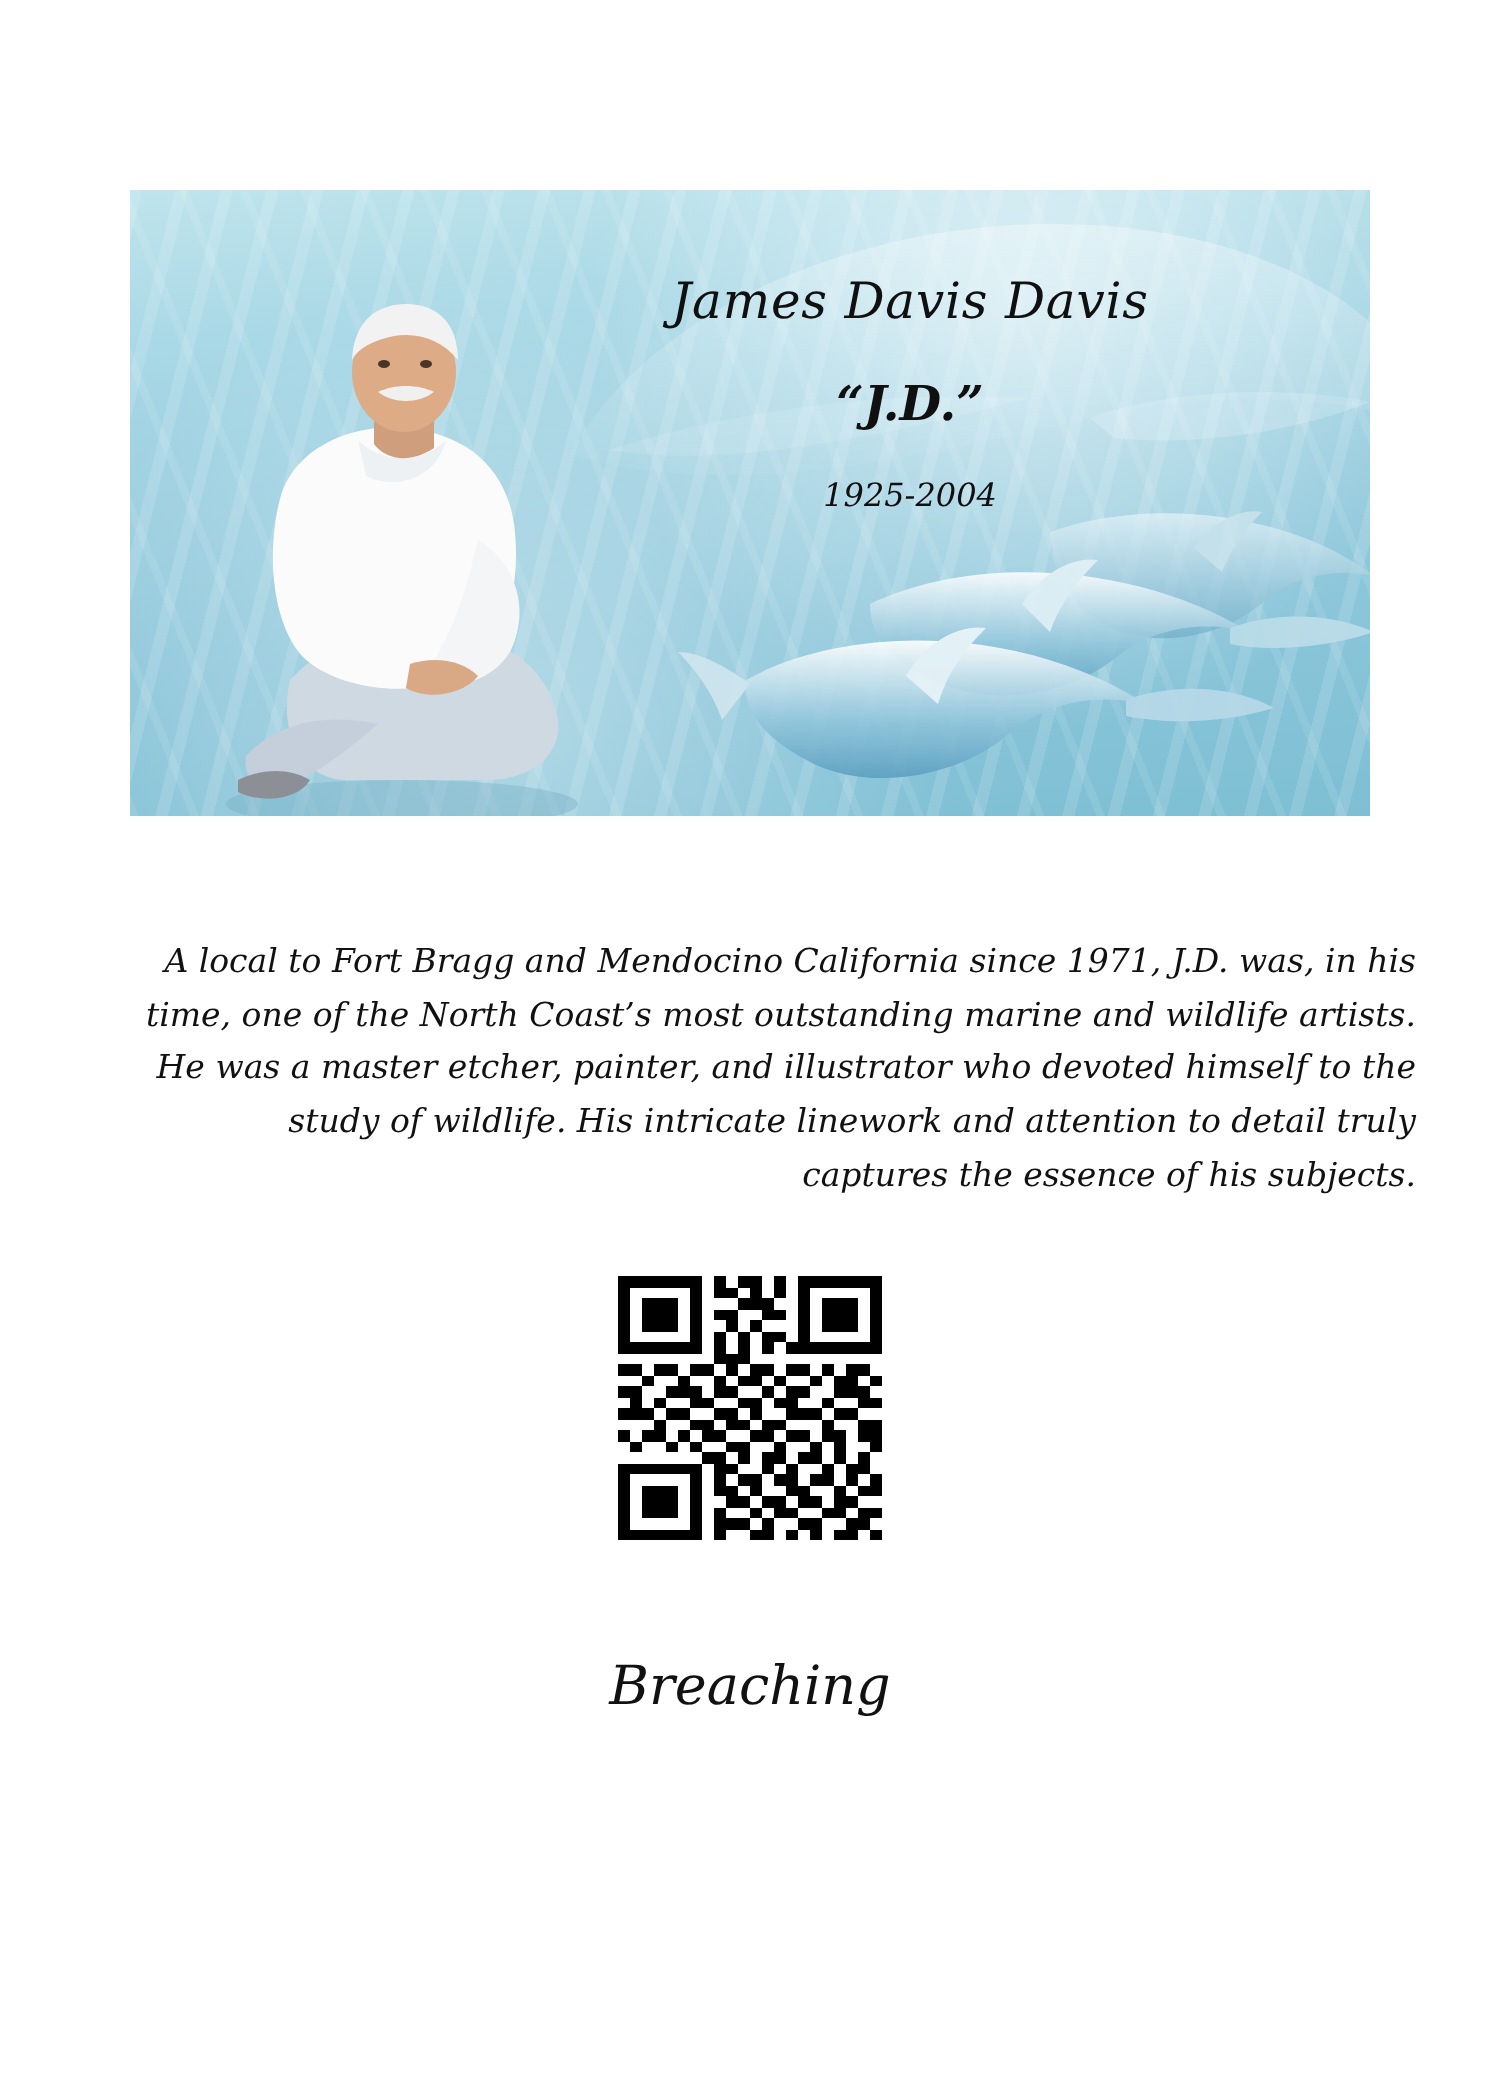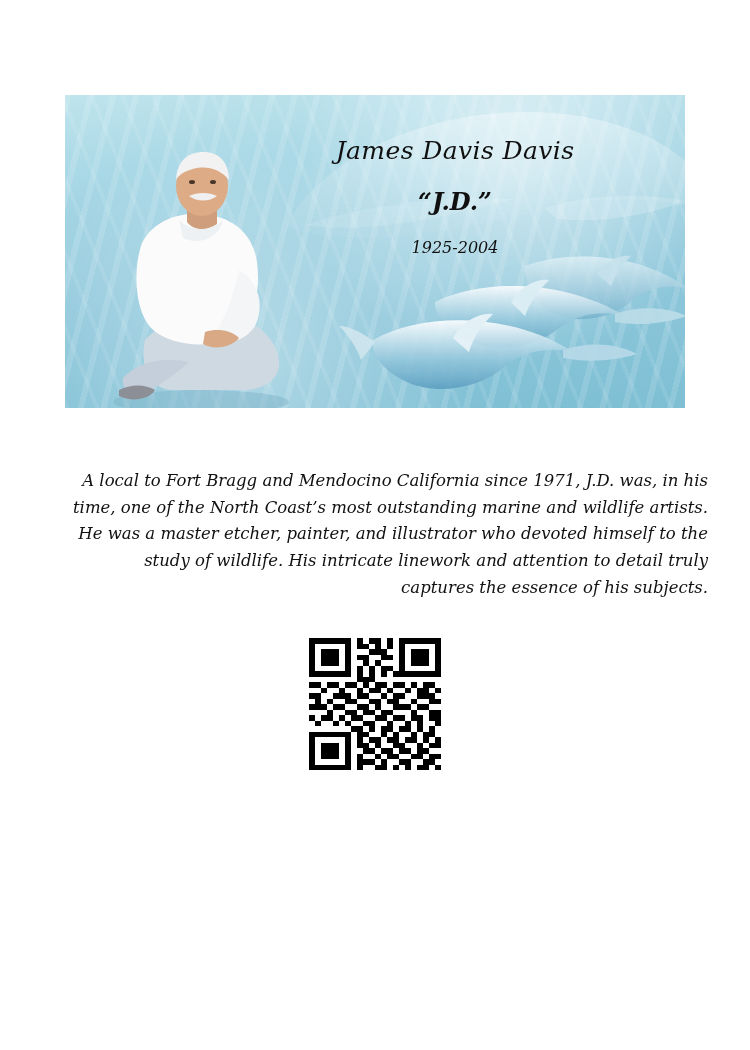--- a/index.html
+++ b/index.html
@@ -778,14 +778,15 @@
         <i style="background:#fff"></i>
         <i></i>
         <i style="background:#fff"></i>
         <i></i>
         <i></i>
         <i style="background:#fff"></i>
         <i></i>
       </div>
   </div>
 
+  <div class="work-title">Breaching</div>
 
 </div>
 
 </body></html>

